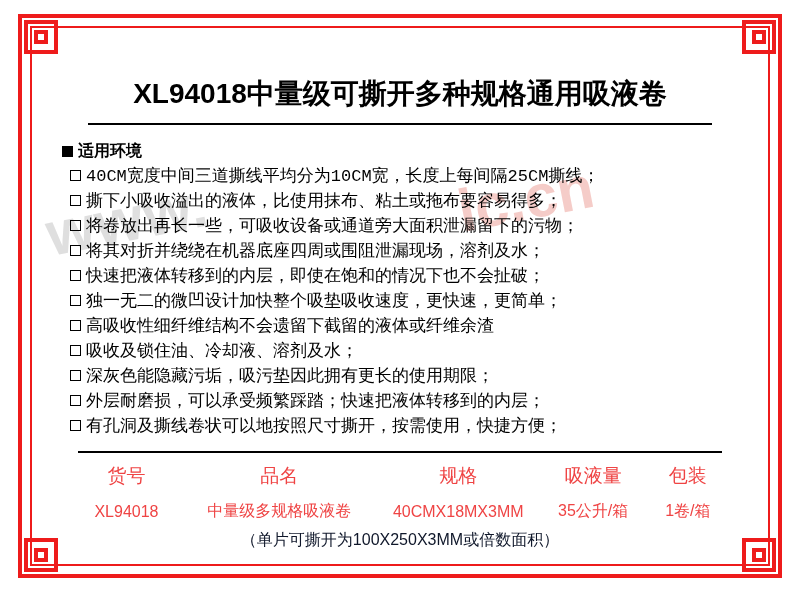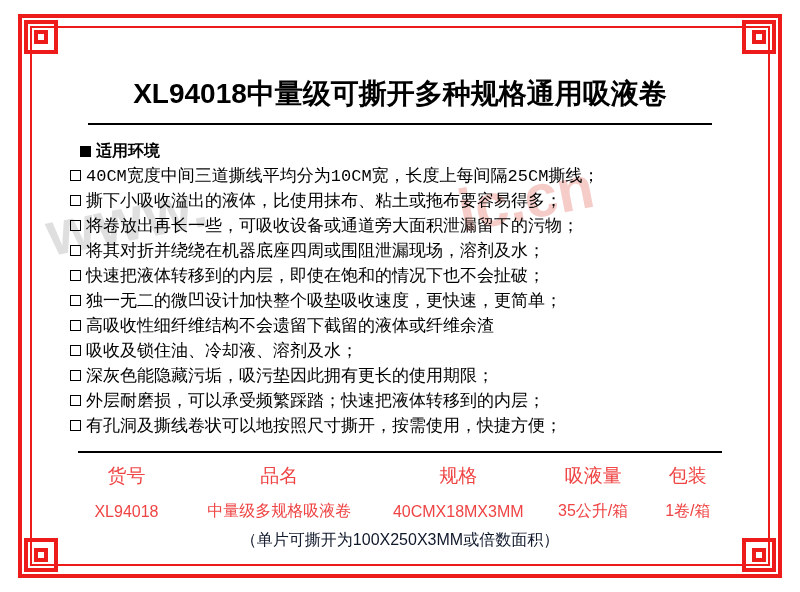--- a/index.html
+++ b/index.html
@@ -115,21 +115,21 @@
     letter-spacing: 0px;
   }
   .title-rule {
     margin: 10px auto 0 auto;
     width: 624px;
     height: 2px;
     background: #000;
   }
 
   .section-head {
-    margin: 16px 0 2px 34px;
+    margin: 16px 0 2px 16px;
     font-size: 16px;
     font-weight: bold;
     color: #000;
     display: flex;
     align-items: center;
   }
   .sq-filled {
     display: inline-block;
     width: 11px;
     height: 11px;

